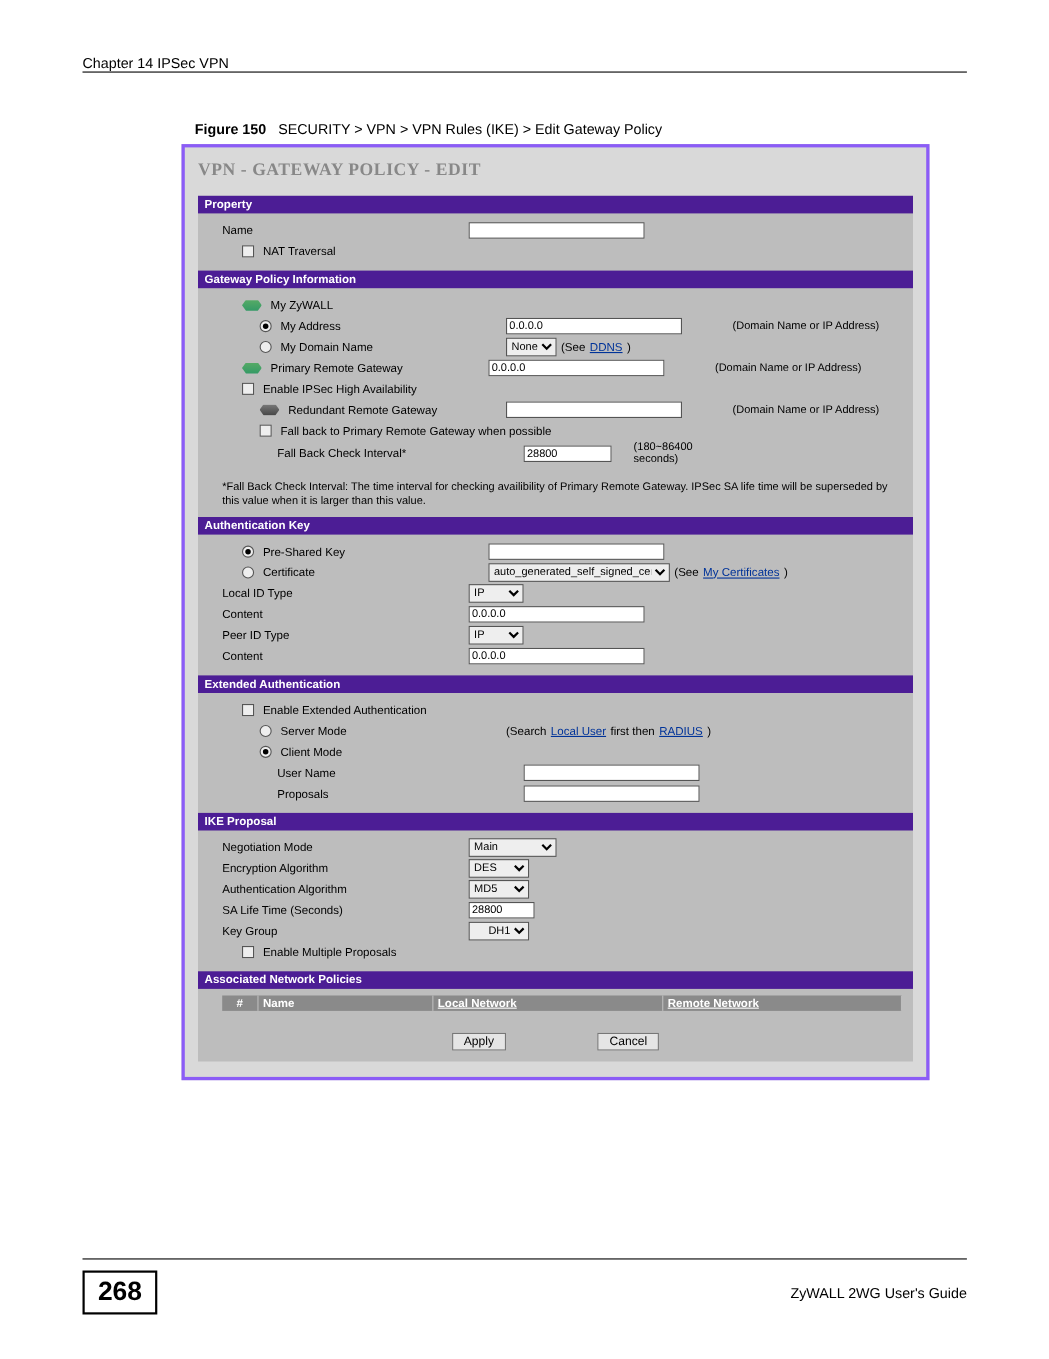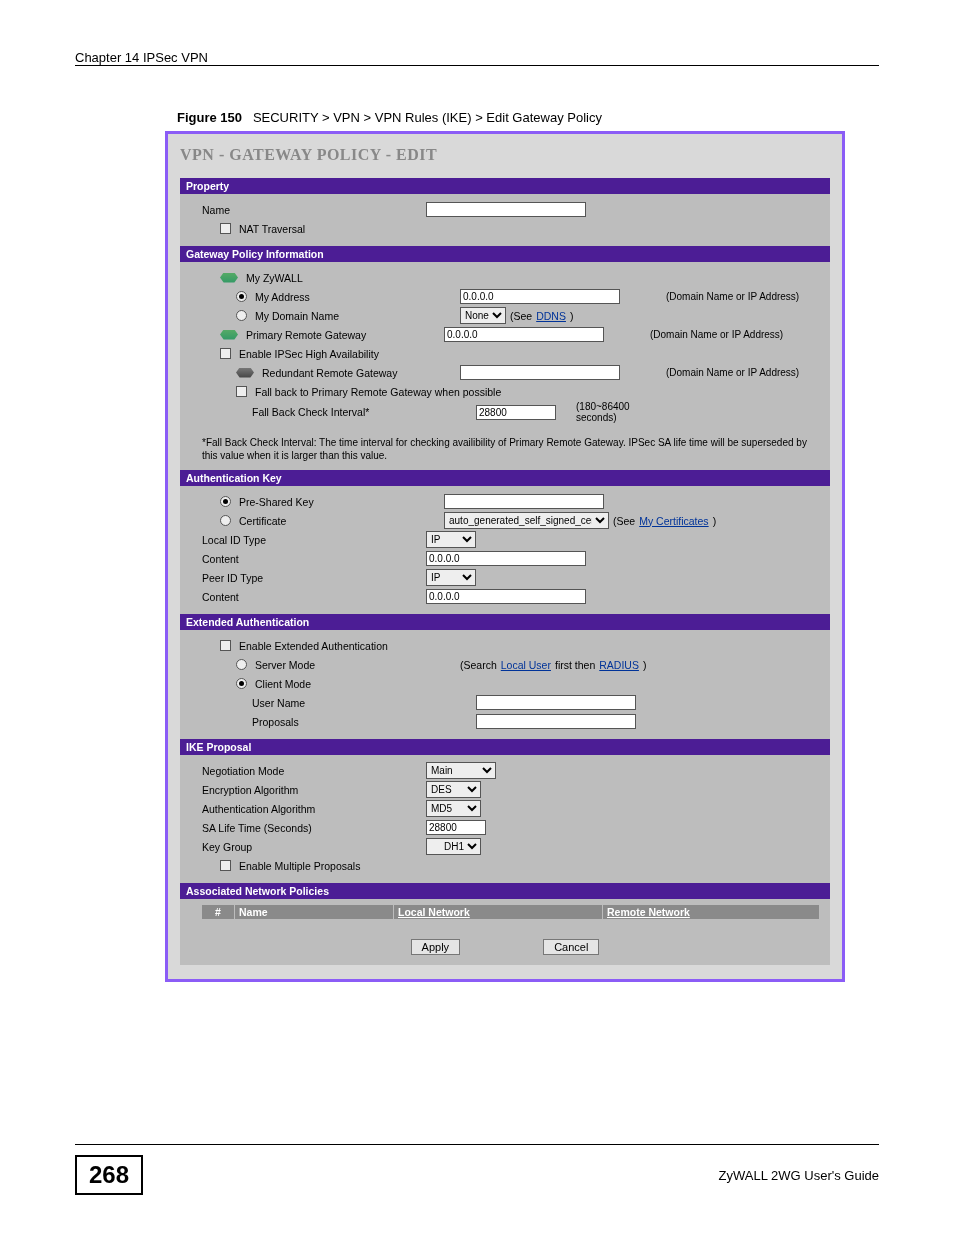--- a/index.html
+++ b/index.html
@@ -369,21 +369,21 @@
               <input class="txt w160" type="text" style="">
             </div>
         </div>
       </div>
 
       <div class="section-bar">IKE Proposal</div>
       <div class="section-body">
         <div class="row">
           <div class="col-label">Negotiation Mode</div>
           <div class="col-input">
-              <select class="sel" style="width:70px;"><option>Main</option></select>
+              <select class="sel" style="width:80px;"><option>Main</option></select>
             </div>
         </div>
         <div class="row">
           <div class="col-label">Encryption Algorithm</div>
           <div class="col-input">
               <select class="sel" style="width:55px;"><option>DES</option></select>
             </div>
         </div>
         <div class="row">
           <div class="col-label">Authentication Algorithm</div>

